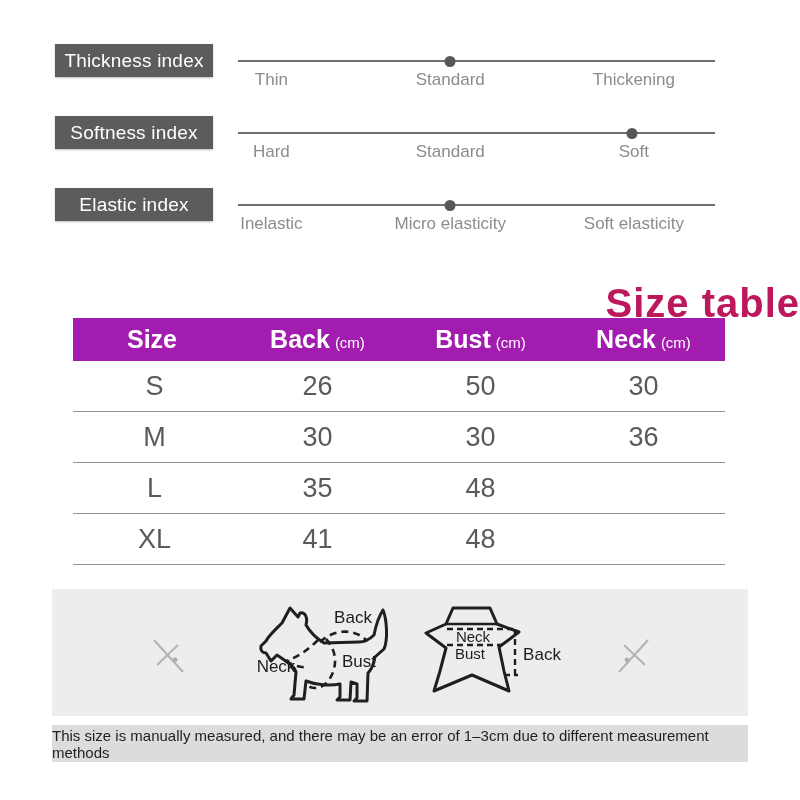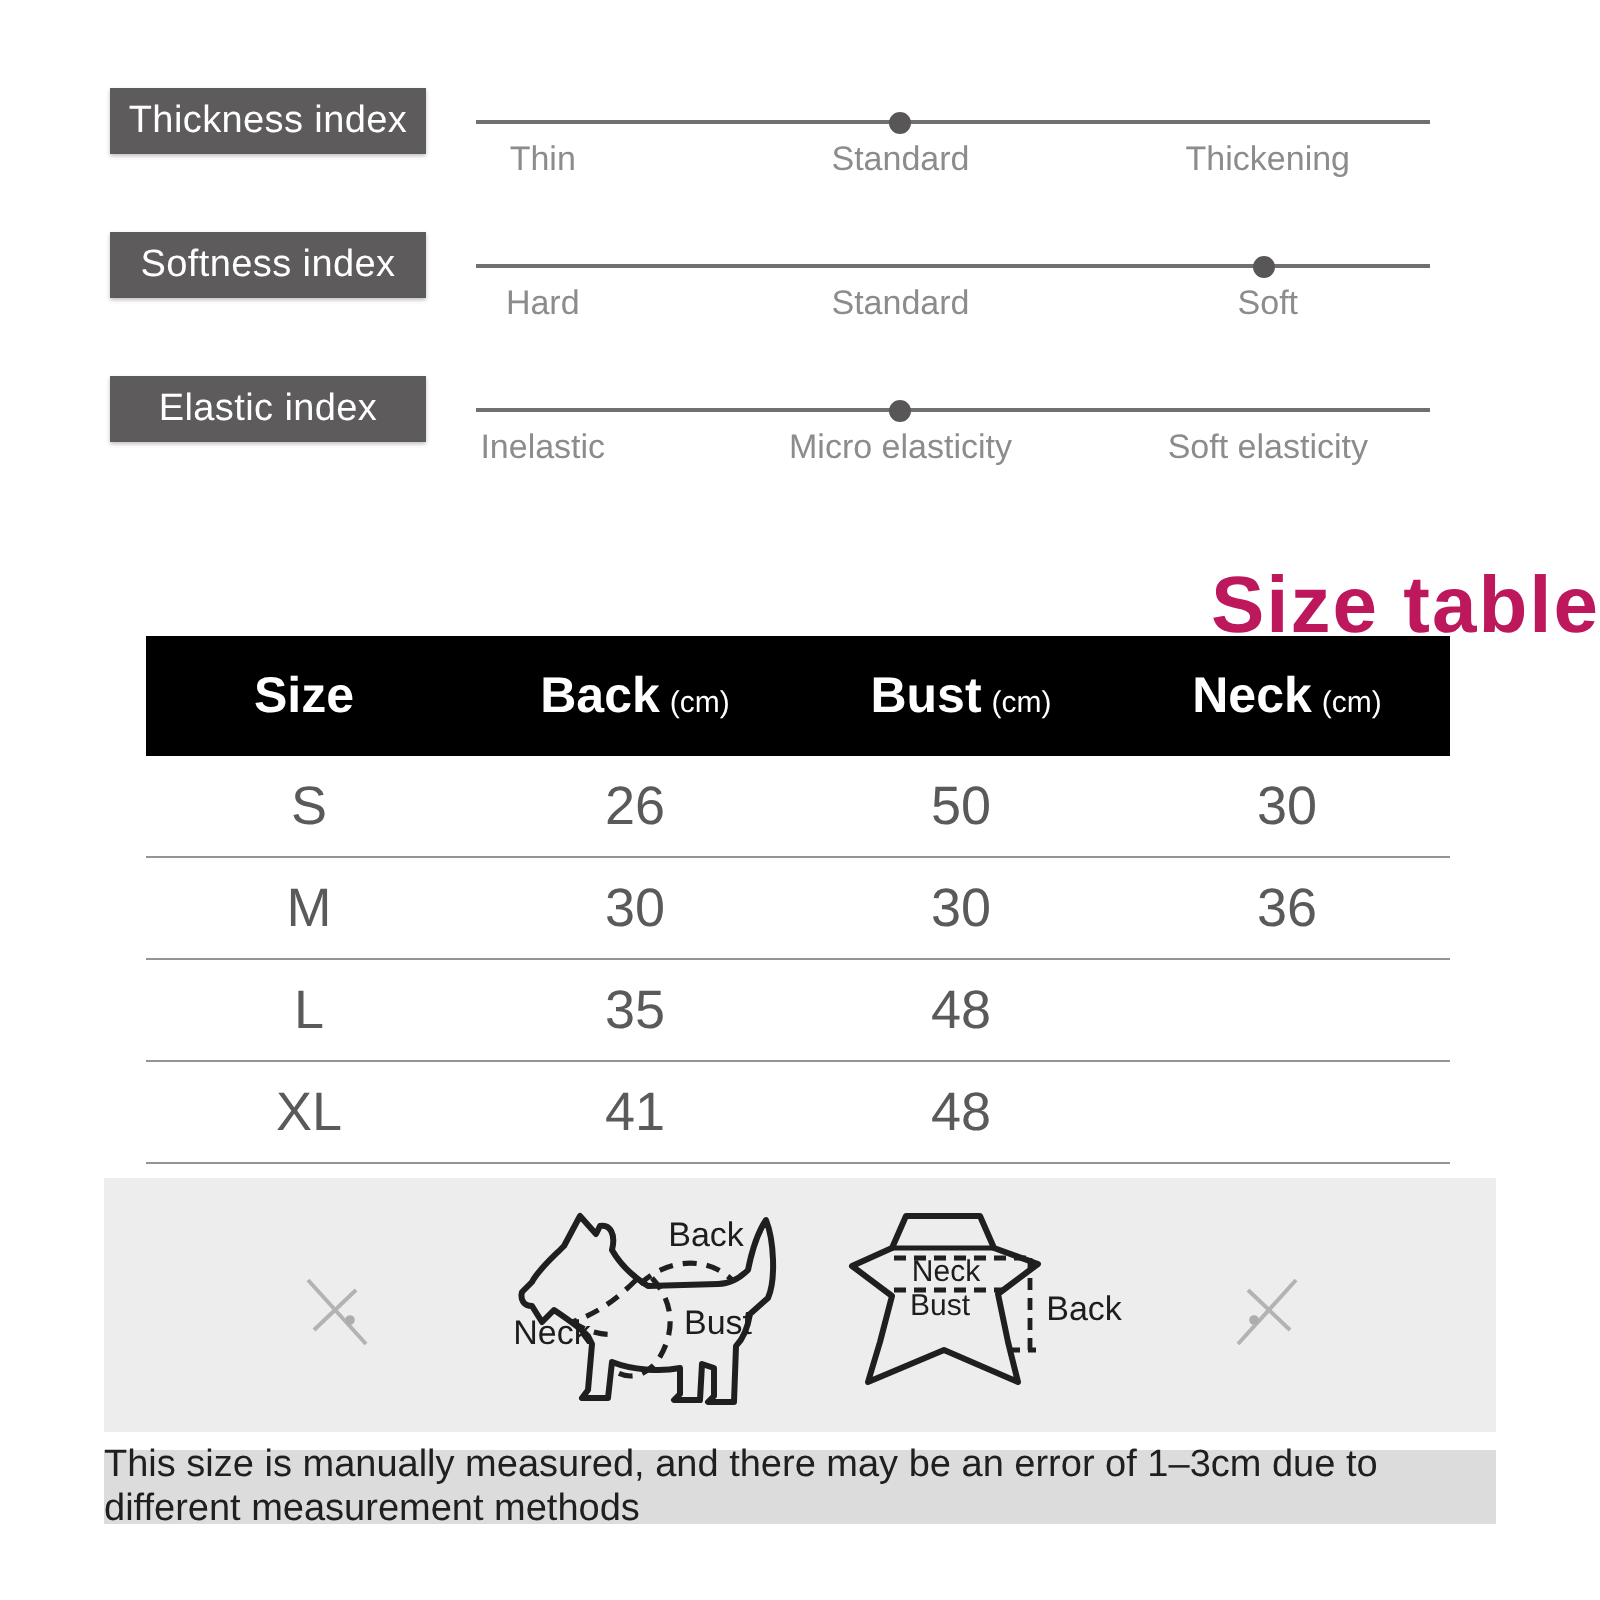--- a/index.html
+++ b/index.html
@@ -19,40 +19,40 @@
   .tick { position:absolute; top:26px; transform:translateX(-50%); white-space:nowrap;
     color:#8c8c8c; font-size:17px; }
   .tick.t0 { left:7%; } .tick.t1 { left:44.5%; } .tick.t2 { left:83%; }
 
   
   .size-title { position:absolute; left:0; top:256px; width:800px; text-align:right;
     font-size:40px; font-weight:700; color:#be185d; letter-spacing:1px;margin-top:25px; }
 
   
   .size-table { position:absolute; left:73px; top:318px; width:652px; }
-  .t-head { display:flex; height:60px; background:#000000; color:#ffffff; align-items:center; }
+  .t-head { display:flex; height:43px; background:#a21caf; color:#ffffff; align-items:center; }
   .t-head .cell { display:flex; align-items:baseline; justify-content:center; }
   .t-head .name { font-size:25px; font-weight:600; }
   .t-head .unit { font-size:15px; font-weight:400; margin-left:5px; }
   .t-row { display:flex; height:51px; align-items:center; border-bottom:1px solid #949494;
     color:#5a5a5a; font-size:27px; }
   .cell { width:25%; text-align:center; justify-content:center; display:flex; }
 
   
   .panel { position:absolute; left:52px; top:589px; width:696px; height:127px; background:#ededed; }
   .panel svg { position:absolute; }
   .diag-label { position:absolute; transform:translate(-50%,-50%); color:#1d1d1d;
     font-size:17px; white-space:nowrap; }
   .diag-label.small { font-size:15px; }
   .sparkle { position:absolute; width:40px; height:40px; }
 
   
   .footer-bar { position:absolute; left:52px; top:725px; width:696px; height:37px;
     background:#dcdcdc; display:flex; align-items:center; justify-content:center; }
-  .footer-bar span { color:#1f1f1f; font-size:19px; }
+  .footer-bar span { color:#1f1f1f; font-size:15px; }
 </style>
 </head>
 <body>
 
 <div class="stage">
 
   <div class="index-row" style="top:44px">
     <div class="index-label">Thickness index</div>
     <div class="slider">
       <div class="slider-line"></div>

